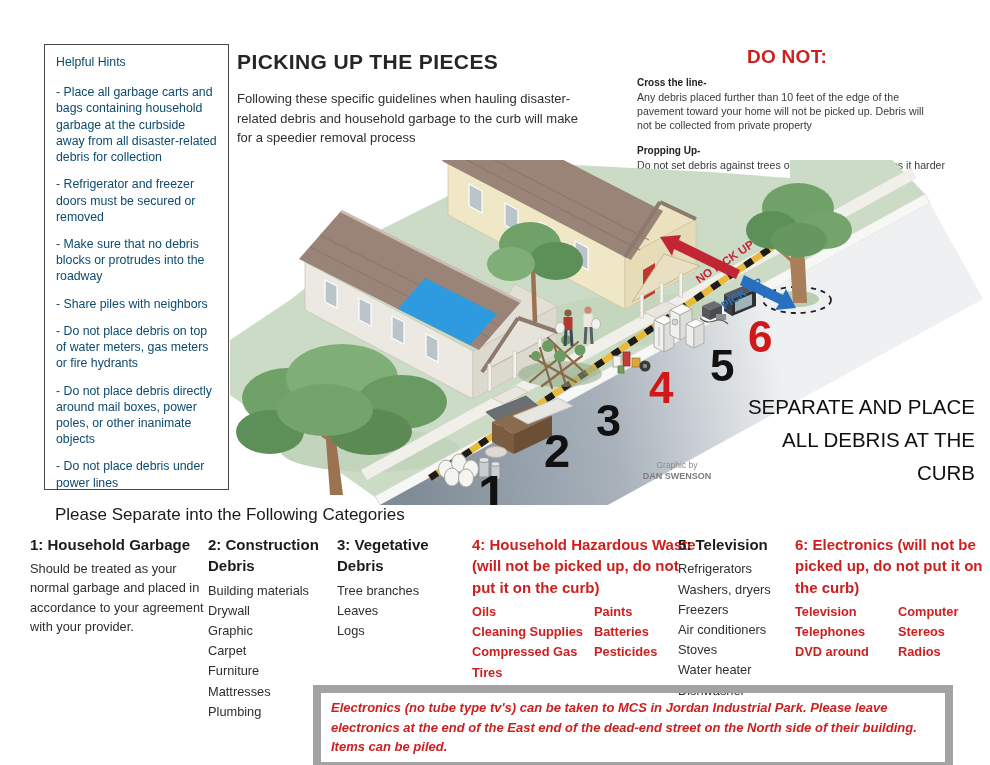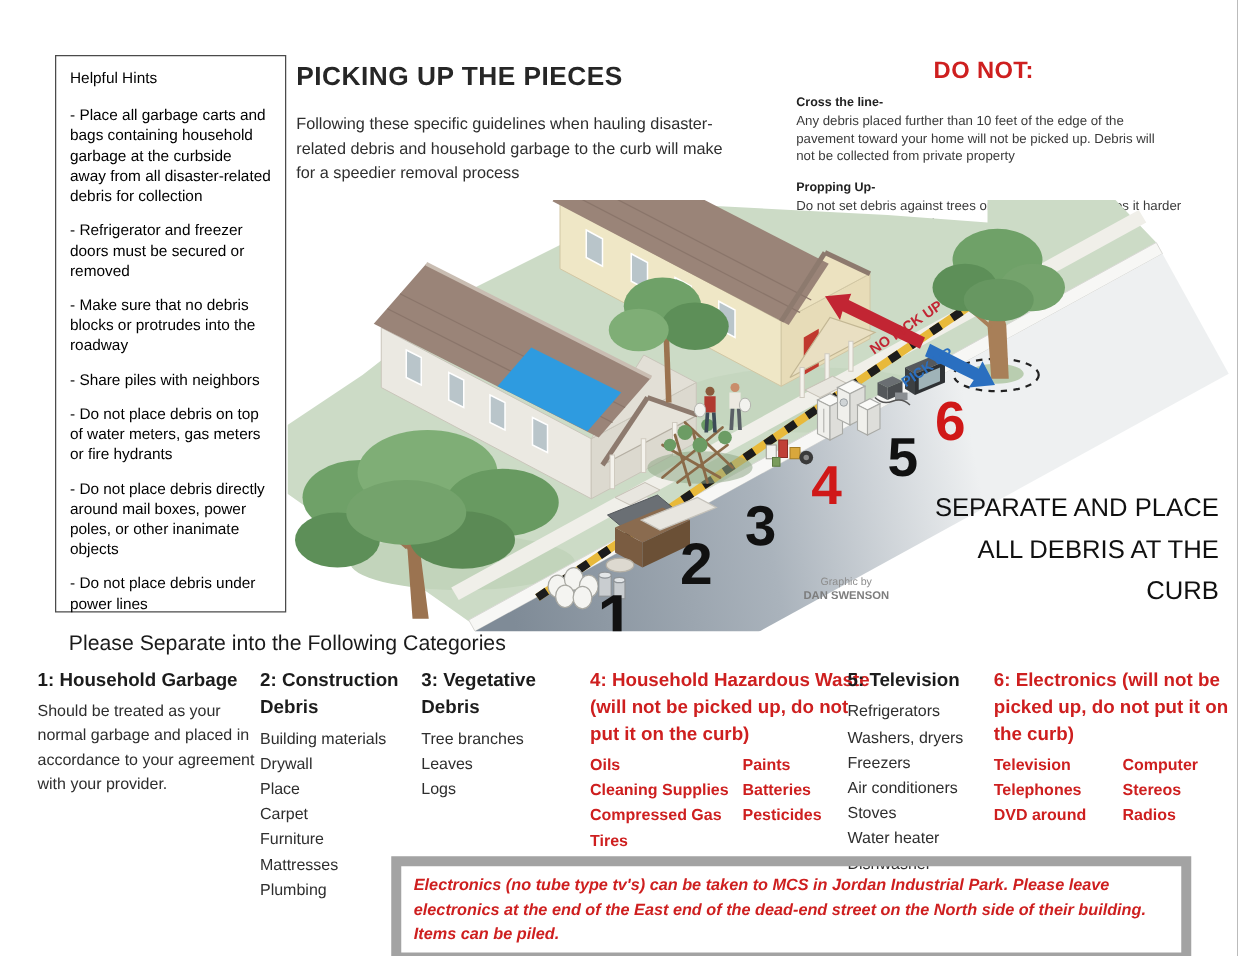--- a/index.html
+++ b/index.html
@@ -2,21 +2,21 @@
 <html><head>
 <meta charset="utf-8">
 <style>
   html,body{margin:0;padding:0;background:#888;}
   #page{position:relative;width:990px;height:765px;background:#ffffff;overflow:hidden;
         font-family:"Liberation Sans",sans-serif;color:#222;margin:0 auto;}
   .abs{position:absolute;}
 
   
   #hints{left:44px;top:44px;width:185px;height:446px;border:1.5px solid #4a4a4a;
-         padding:9px 11px;box-sizing:border-box;font-size:12.3px;line-height:1.32;color:#000000;}
+         padding:9px 11px;box-sizing:border-box;font-size:12.3px;line-height:1.32;color:#0c4a6e;}
   #hints .hint-title{margin-bottom:14px;}
   #hints .hint-item{margin-bottom:11px;}
 
   
   #main-title{left:237px;top:50px;font-size:21px;font-weight:600;letter-spacing:.4px;color:#262626;}
   #main-intro{left:237px;top:89px;width:352px;font-size:13px;line-height:1.5;color:#2e2e2e;}
 
   
   #donot{left:637px;top:46px;width:300px;}
   #donot .dn-title{text-align:center;font-size:19px;font-weight:bold;color:#CE1F1F;width:300px;margin-bottom:9px;letter-spacing:.3px;}
@@ -310,21 +310,21 @@
   <div id="cat1" class="abs cat">
     <div class="cat-title">1: Household Garbage</div>
     <div class="cat-note">Should be treated as your normal garbage and placed in accordance to your agreement with your provider.</div>
   </div>
 
   <div id="cat2" class="abs cat">
     <div class="cat-title">2: Construction Debris</div>
     <div>
         <div class="cat-item">Building materials</div>
         <div class="cat-item">Drywall</div>
-        <div class="cat-item">Place</div>
+        <div class="cat-item">Graphic</div>
         <div class="cat-item">Carpet</div>
         <div class="cat-item">Furniture</div>
         <div class="cat-item">Mattresses</div>
         <div class="cat-item">Plumbing</div>
       </div>
   </div>
 
   <div id="cat3" class="abs cat">
     <div class="cat-title">3: Vegetative Debris</div>
     <div>

